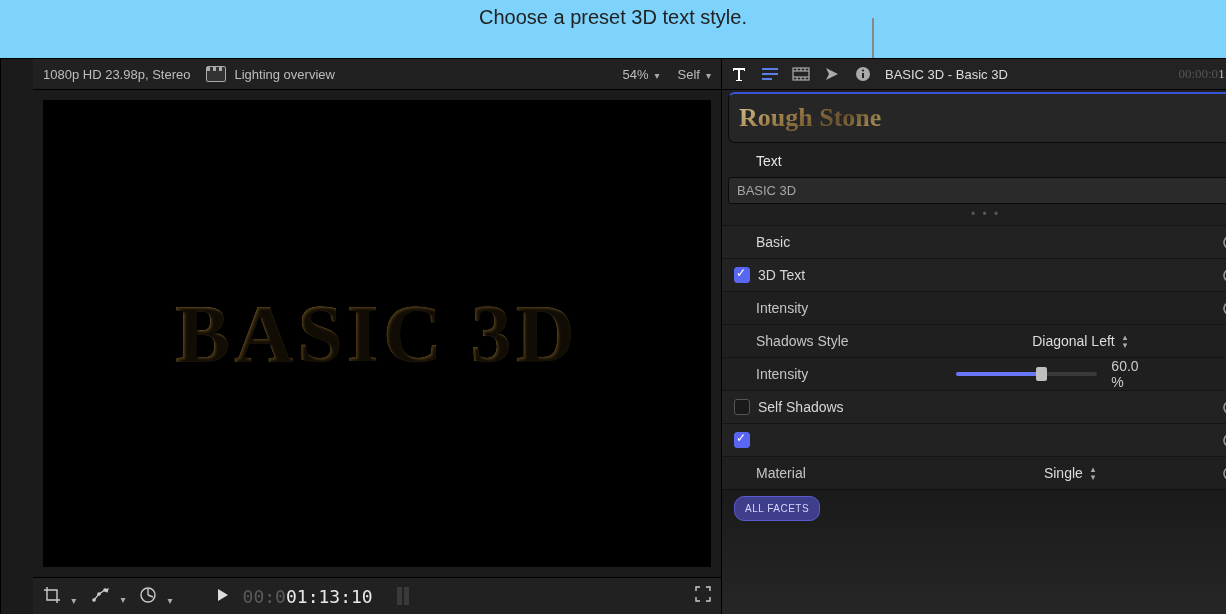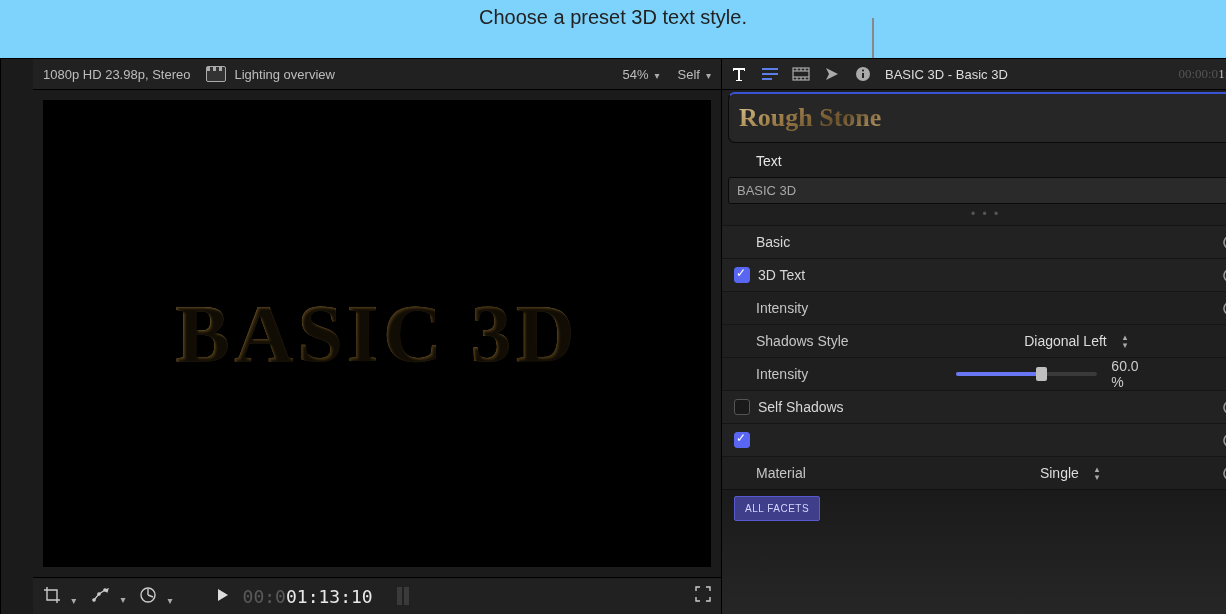--- a/index.html
+++ b/index.html
@@ -44,25 +44,25 @@
   .dots{text-align:center;color:#555;letter-spacing:2px;font-size:12px;padding:1px 0 4px;}
   .row{display:flex;align-items:center;height:32px;padding:0 12px;border-top:1px solid #151515;font-size:14px;}
   .row .lbl{flex:0 0 200px;color:#d7d7d7;}
   .row .sub{padding-left:22px;color:#c5c5c5;}
   .row.header{background:#222;}
   .cb{width:14px;height:14px;border:1px solid #555;border-radius:3px;margin-right:8px;background:#1a1a1a;position:relative;}
   .cb.checked{background:#5866f2;border-color:#5866f2;}
   .cb.checked::after{content:"✓";position:absolute;top:-2px;left:1px;font-size:12px;color:#fff;}
   .reset{margin-left:auto;color:#999;}
   .reset svg{display:block;}
-  .row .val{margin-left:auto;color:#dcdcdc;display:flex;align-items:flex-start;gap:16px;}
+  .row .val{margin-left:auto;color:#dcdcdc;display:flex;align-items:flex-start;gap:8px;}
   .slider{width:150px;height:4px;background:#3a3a3a;position:relative;border-radius:2px;margin-right:14px;}
   .slider .fill{position:absolute;left:0;top:0;height:100%;background:#6a77f5;border-radius:2px;}
   .slider .thumb{position:absolute;top:-5px;width:11px;height:14px;background:#bfbfbf;border-radius:2px;}
-  .facet{display:inline-block;margin:6px 0 0 12px;padding:6px 10px;background:#3e3e8a;border:1px solid #5a5ad0;color:#d5d5ff;font-size:10px;letter-spacing:0.5px;border-radius:2px;}
+  .facet{display:inline-block;margin:6px 0 0 12px;padding:6px 10px;background:#3e3e8a;border:1px solid #5a5ad0;color:#d5d5ff;font-size:10px;letter-spacing:0.5px;border-radius:10px;}
   .matprev{flex:1;height:28px;background:linear-gradient(180deg,#1a1a1a,#262626);border-top:1px solid #111;display:flex;align-items:flex-start;}
 </style>
 </head>
 <body>
 
 <div class="page">
   <div class="callout">Choose a preset 3D text style.</div>
   <div class="callout-line"></div>
 
   <div class="app">

